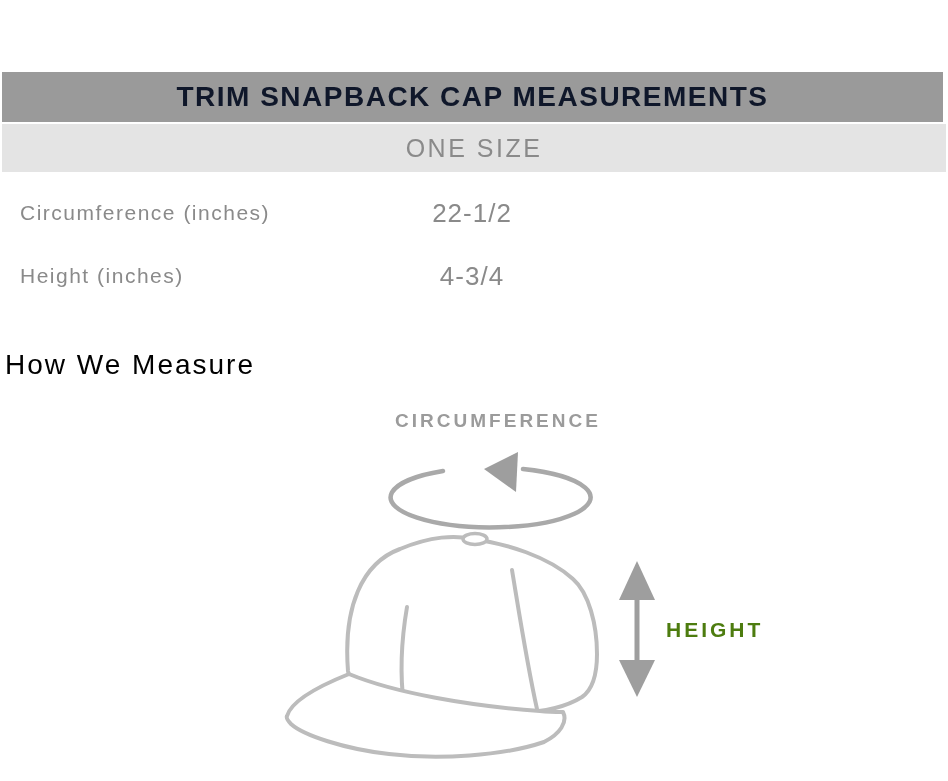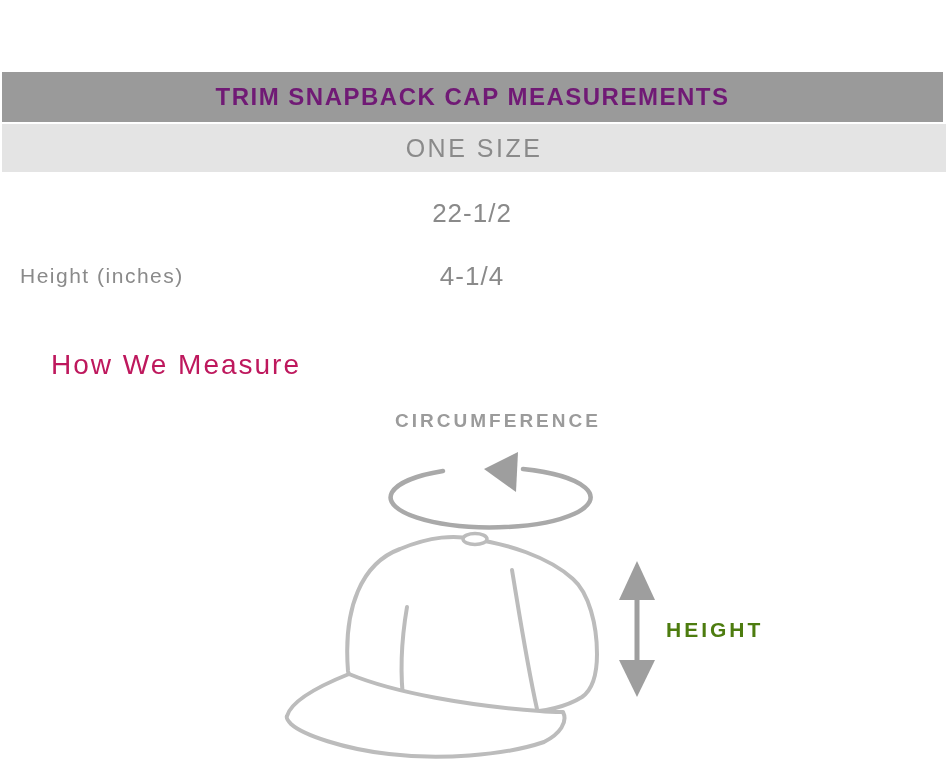--- a/index.html
+++ b/index.html
@@ -12,21 +12,21 @@
     font-family: "Liberation Sans", sans-serif;
   }
   .abs { position: absolute; }
 
   .header-bar {
     left: 2px; top: 72px; width: 941px; height: 50px;
     background: #9a9a9a;
     display: flex; align-items: center; justify-content: center;
   }
   .header-bar .title {
-    color: #701a75; font-size: 24px; font-weight: bold; letter-spacing: 1.5px;
+    color: #0f172a; font-size: 28px; font-weight: bold; letter-spacing: 1.5px;
   }
 
   .size-bar {
     left: 2px; top: 124px; width: 944px; height: 48px;
     background: #e4e4e4;
     display: flex; align-items: center; justify-content: center;
   }
   .size-bar .size-text {
     color: #8a8a8a; font-size: 25px; letter-spacing: 2.5px;
   }
@@ -38,23 +38,22 @@
   }
   .m-row .m-value {
     position: absolute; left: 0; top: 0; width: 944px; height: 34px; line-height: 34px;
     text-align: center; color: #8a8a8a; font-size: 26px; letter-spacing: 1px;
   }
   .m-row-1 { top: 196px; }
   .m-row-2 { top: 259px; padding-left: 48px; }
 
   .how-heading {
     left: 5px; top: 348px;
-    color: #be185d; font-size: 28px; letter-spacing: 2px; line-height: 34px;
+    color: #000000; font-size: 28px; letter-spacing: 2px; line-height: 34px;
     white-space: nowrap;
-    margin-left: 46px;
   }
 
   .circumference-label {
     left: 376px; top: 410px; width: 228px; text-align: center;
     color: #9b9b9b; font-size: 19px; font-weight: bold; letter-spacing: 3px;
     white-space: nowrap;
     margin-left: 8px;
   }
   .height-label {
     left: 666px; top: 618px;
@@ -71,25 +70,26 @@
 
   <div class="abs header-bar">
     <span class="title">TRIM SNAPBACK CAP MEASUREMENTS</span>
   </div>
 
   <div class="abs size-bar">
     <span class="size-text">ONE SIZE</span>
   </div>
 
   <div class="abs m-row m-row-1">
+    <span class="m-label">Circumference (inches)</span>
     <span class="m-value">22-1/2</span>
   </div>
   <div class="abs m-row m-row-2">
     <span class="m-label">Height (inches)</span>
-    <span class="m-value">4-1/4</span>
+    <span class="m-value">4-3/4</span>
   </div>
 
   <div class="abs how-heading">How We Measure</div>
 
   <div class="abs circumference-label">CIRCUMFERENCE</div>
   <div class="abs height-label">HEIGHT</div>
 
   <svg class="abs diagram" viewBox="0 0 948 781" xmlns="http://www.w3.org/2000/svg" aria-hidden="true">
 
     <g>

